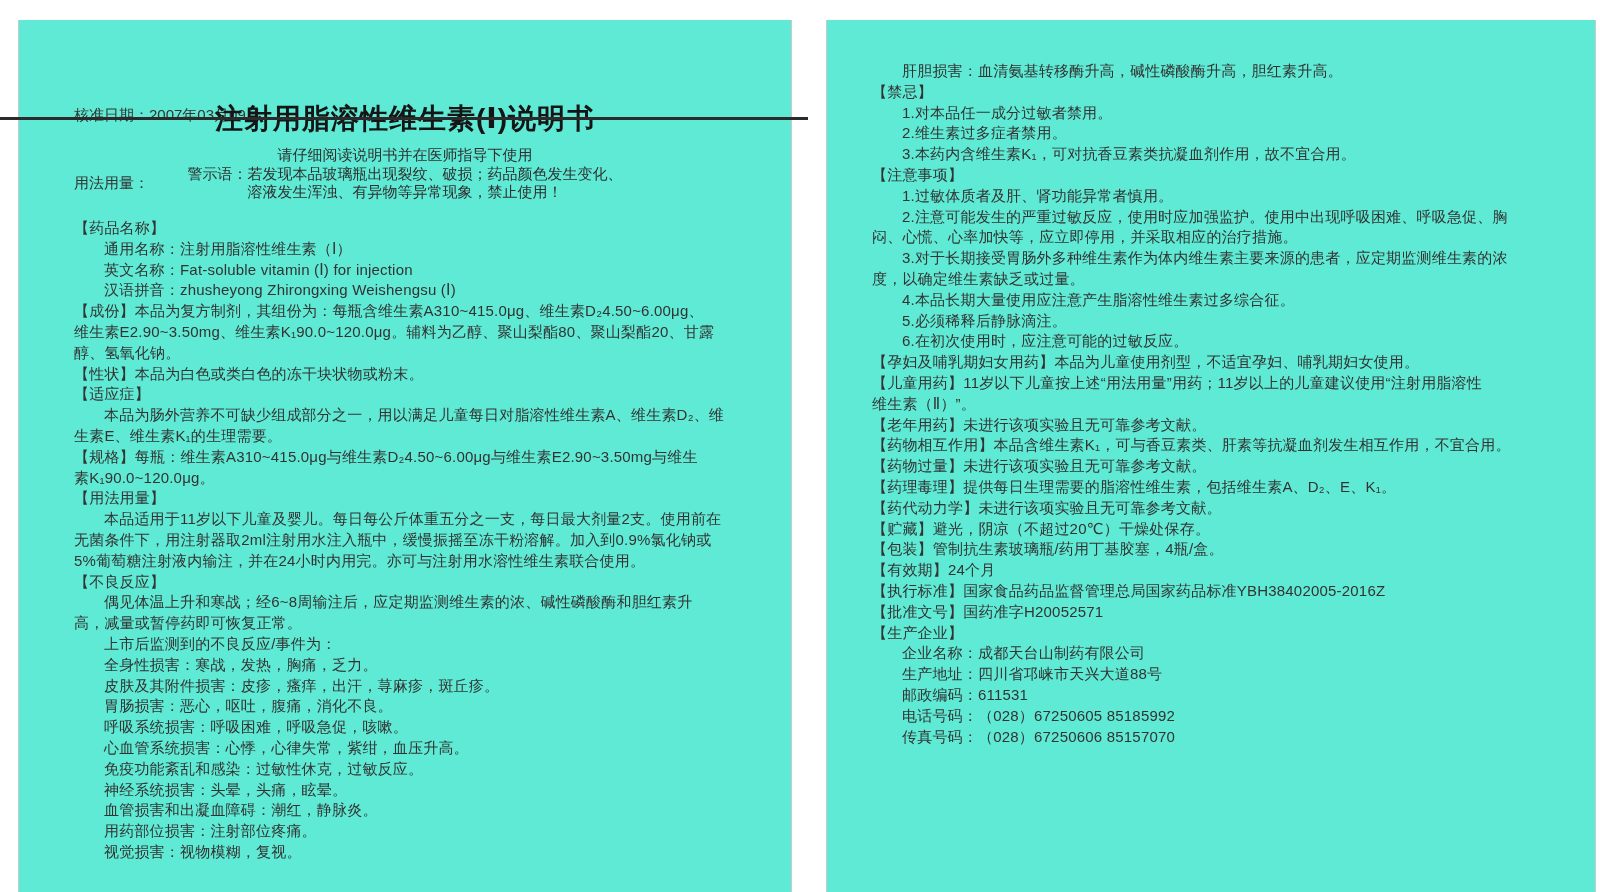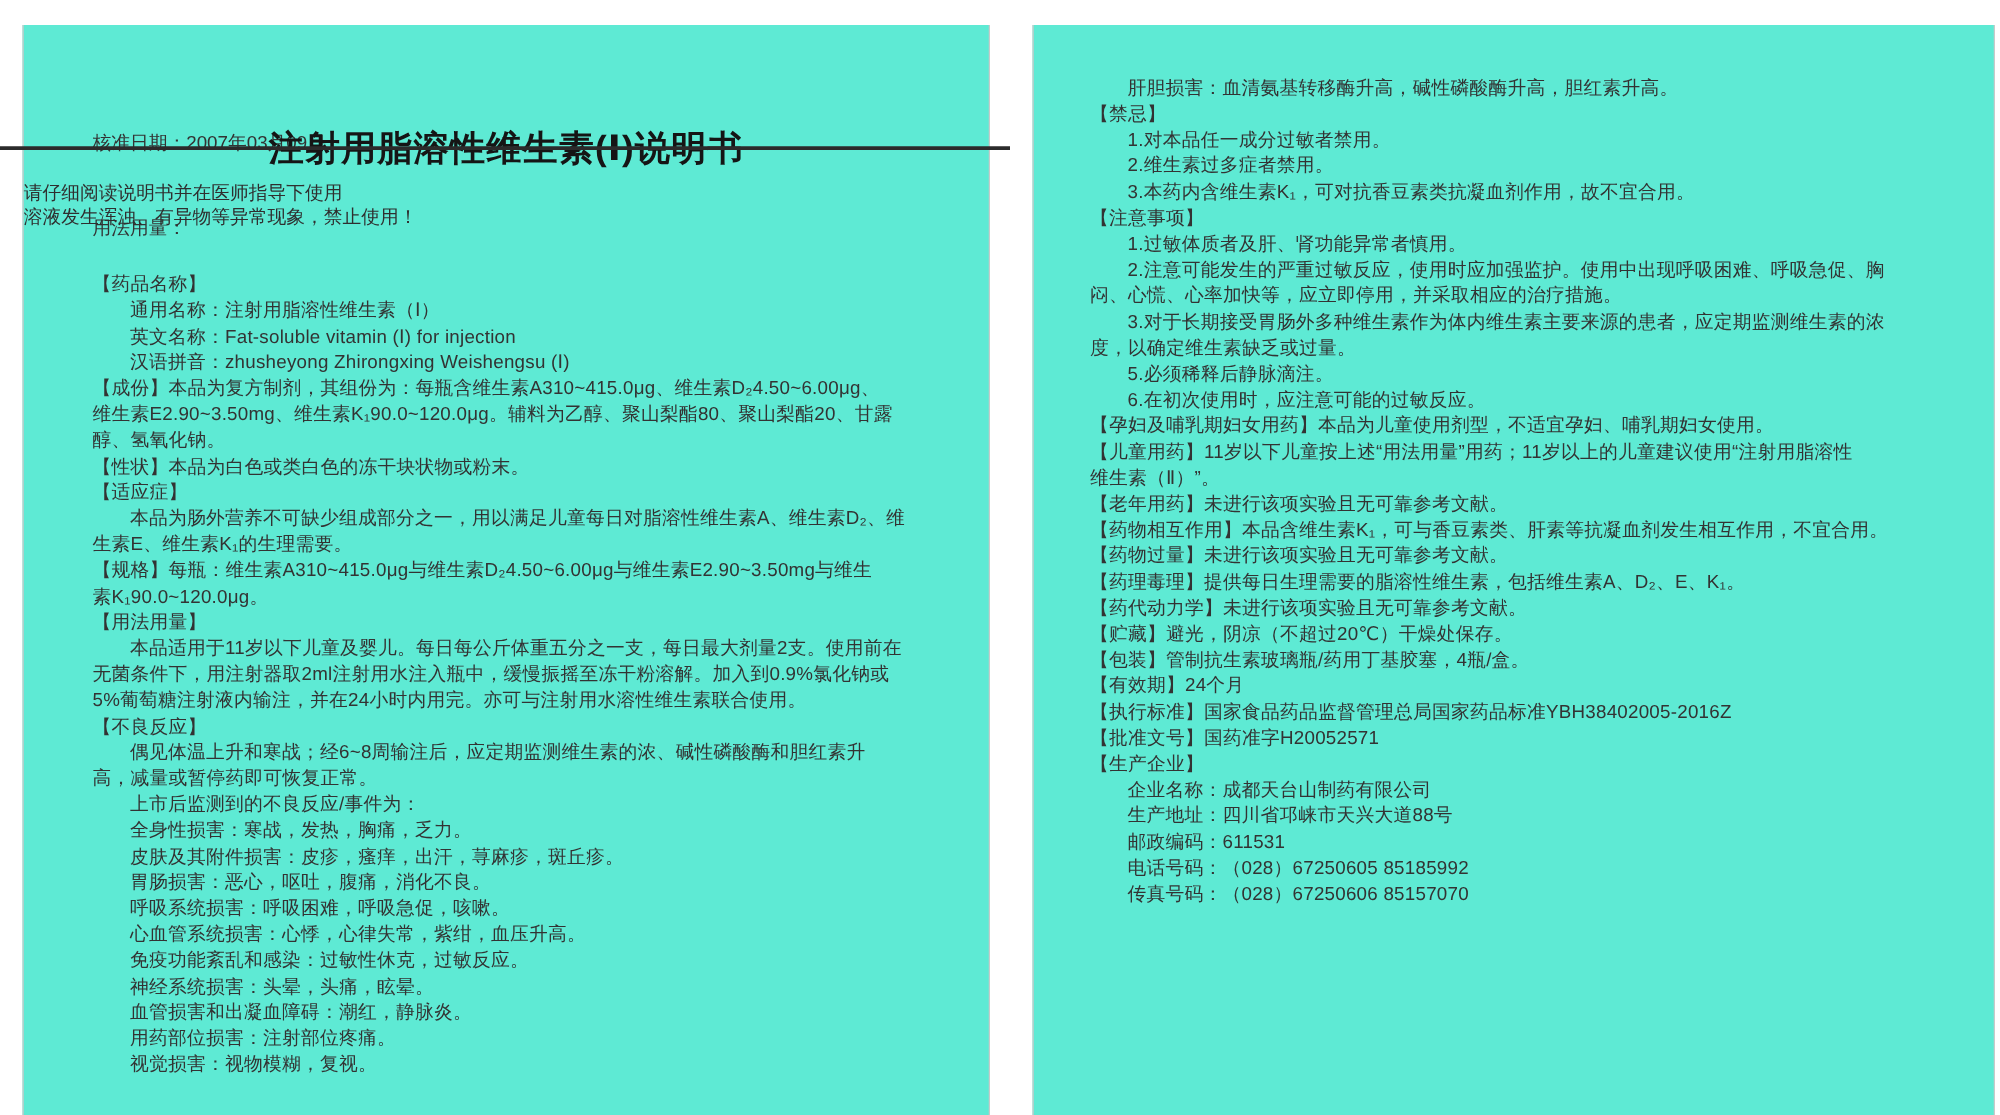--- a/index.html
+++ b/index.html
@@ -13,39 +13,40 @@
     margin-top:20px;
   }
   .page-left{left:18px;width:774px;height:884px;}
   .page-right{left:826px;width:770px;height:887px;}
   .meta{position:absolute;top:39px;left:55px;font-size:15px;line-height:22.5px;white-space:pre;}
   .doc-title{
     position:absolute;top:82px;left:0;right:0;text-align:center;
     font-size:28px;font-weight:700;line-height:34px;color:#151515;letter-spacing:1px;white-space:nowrap;
   }
   .title-rule{position:absolute;left:0;top:117px;width:808px;height:3px;background:#2b2b2b;}
-  .warn{position:absolute;top:126px;left:0;right:0;font-size:15px;line-height:18.7px;color:#2f2f2f;}
+  .warn{position:absolute;top:126px;left:0;right:0;text-align:center;font-size:15px;line-height:18.7px;color:#2f2f2f;}
   .pl-body{position:absolute;top:198px;left:55px;right:26px;}
   .pr-body{position:absolute;top:41px;left:45px;right:46px;}
   .tl{font-size:15px;line-height:20.8px;white-space:pre;letter-spacing:0.2px;}
   .tl.ind{padding-left:30px;}
 </style>
 </head>
 <body>
 
 <div class="canvas">
 
   <div class="page page-left">
     <div class="meta">
       <div>核准日期：2007年03月09日</div>
       <div>用法用量：</div>
     </div>
     <div class="doc-title">注射用脂溶性维生素(Ⅰ)说明书</div>
     <div class="warn">
       <div>请仔细阅读说明书并在医师指导下使用</div>
+      <div>警示语：若发现本品玻璃瓶出现裂纹、破损；药品颜色发生变化、</div>
       <div>溶液发生浑浊、有异物等异常现象，禁止使用！</div>
     </div>
     <div class="pl-body">
         <div class="tl">【药品名称】</div>
         <div class="tl ind">通用名称：注射用脂溶性维生素（Ⅰ）</div>
         <div class="tl ind">英文名称：Fat-soluble vitamin (Ⅰ) for injection</div>
         <div class="tl ind">汉语拼音：zhusheyong Zhirongxing Weishengsu (Ⅰ)</div>
         <div class="tl">【成份】本品为复方制剂，其组份为：每瓶含维生素A310~415.0μg、维生素D₂4.50~6.00μg、</div>
         <div class="tl">维生素E2.90~3.50mg、维生素K₁90.0~120.0μg。辅料为乙醇、聚山梨酯80、聚山梨酯20、甘露</div>
         <div class="tl">醇、氢氧化钠。</div>
@@ -82,20 +83,21 @@
         <div class="tl">【禁忌】</div>
         <div class="tl ind">1.对本品任一成分过敏者禁用。</div>
         <div class="tl ind">2.维生素过多症者禁用。</div>
         <div class="tl ind">3.本药内含维生素K₁，可对抗香豆素类抗凝血剂作用，故不宜合用。</div>
         <div class="tl">【注意事项】</div>
         <div class="tl ind">1.过敏体质者及肝、肾功能异常者慎用。</div>
         <div class="tl ind">2.注意可能发生的严重过敏反应，使用时应加强监护。使用中出现呼吸困难、呼吸急促、胸</div>
         <div class="tl">闷、心慌、心率加快等，应立即停用，并采取相应的治疗措施。</div>
         <div class="tl ind">3.对于长期接受胃肠外多种维生素作为体内维生素主要来源的患者，应定期监测维生素的浓</div>
         <div class="tl">度，以确定维生素缺乏或过量。</div>
+        <div class="tl ind">4.本品长期大量使用应注意产生脂溶性维生素过多综合征。</div>
         <div class="tl ind">5.必须稀释后静脉滴注。</div>
         <div class="tl ind">6.在初次使用时，应注意可能的过敏反应。</div>
         <div class="tl">【孕妇及哺乳期妇女用药】本品为儿童使用剂型，不适宜孕妇、哺乳期妇女使用。</div>
         <div class="tl">【儿童用药】11岁以下儿童按上述“用法用量”用药；11岁以上的儿童建议使用“注射用脂溶性</div>
         <div class="tl">维生素（Ⅱ）”。</div>
         <div class="tl">【老年用药】未进行该项实验且无可靠参考文献。</div>
         <div class="tl">【药物相互作用】本品含维生素K₁，可与香豆素类、肝素等抗凝血剂发生相互作用，不宜合用。</div>
         <div class="tl">【药物过量】未进行该项实验且无可靠参考文献。</div>
         <div class="tl">【药理毒理】提供每日生理需要的脂溶性维生素，包括维生素A、D₂、E、K₁。</div>
         <div class="tl">【药代动力学】未进行该项实验且无可靠参考文献。</div>

